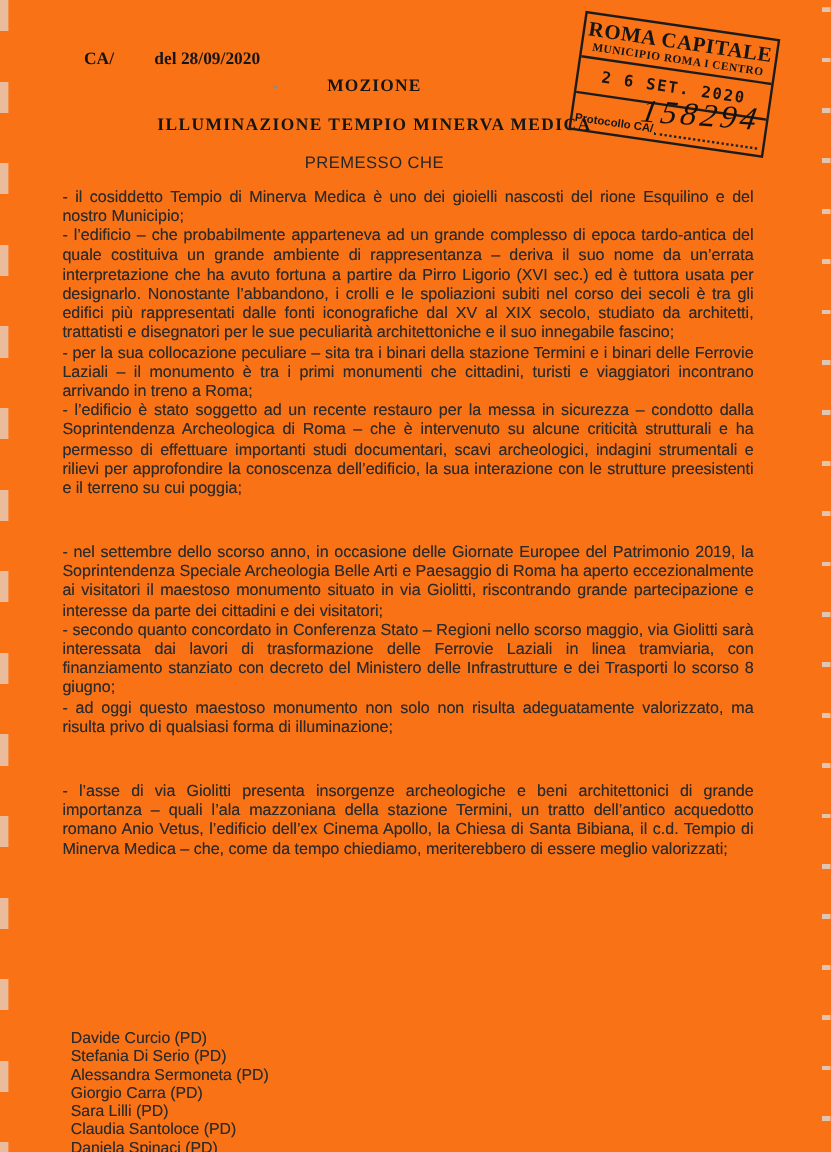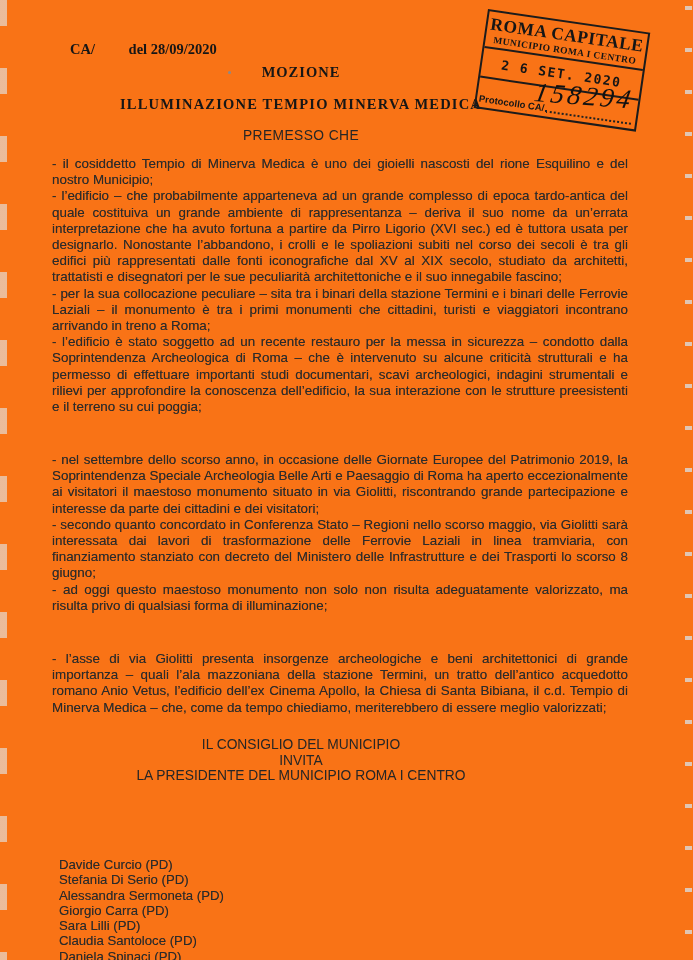--- a/index.html
+++ b/index.html
@@ -20,21 +20,21 @@
     background:repeating-linear-gradient(180deg,#dadada 0 4px,transparent 4px 42px);
     opacity:.8;pointer-events:none;
   }
   .speck{position:absolute;width:3px;height:3px;border-radius:50%;background:#8a8a8a;}
 
   .ref-line{
     position:absolute;top:41px;left:70px;
     font-family:"Liberation Serif",serif;font-weight:bold;font-size:14.5px;color:#161616;
   }
   .ref-line .ref{margin-right:30px;}
-  .center-line{position:absolute;left:5px;width:592px;text-align:center;}
+  .center-line{position:absolute;left:16px;width:592px;text-align:center;}
   .doc-type{top:64px;font-family:"Liberation Serif",serif;font-weight:bold;font-size:14.5px;letter-spacing:1px;color:#161616;}
   .doc-title{top:96px;font-family:"Liberation Serif",serif;font-weight:bold;font-size:14.5px;letter-spacing:1.2px;color:#161616;}
   .sec-heading{font-size:13.8px;letter-spacing:.4px;color:#262626;}
   .h-premesso{top:128px;}
   .h-considerato{top:421px;}
   .h-considerato2{top:618px;}
 
   .block{
     position:absolute;left:52px;width:576px;
     text-align:justify;font-size:13.4px;line-height:16.2px;color:#2b2b2b;
@@ -109,25 +109,20 @@
     <p>- nel settembre dello scorso anno, in occasione delle Giornate Europee del Patrimonio 2019, la Soprintendenza Speciale Archeologia Belle Arti e Paesaggio di Roma ha aperto eccezionalmente ai visitatori il maestoso monumento situato in via Giolitti, riscontrando grande partecipazione e interesse da parte dei cittadini e dei visitatori;</p>
     <p>- secondo quanto concordato in Conferenza Stato – Regioni nello scorso maggio, via Giolitti sarà interessata dai lavori di trasformazione delle Ferrovie Laziali in linea tramviaria, con finanziamento stanziato con decreto del Ministero delle Infrastrutture e dei Trasporti lo scorso 8 giugno;</p>
     <p>- ad oggi questo maestoso monumento non solo non risulta adeguatamente valorizzato, ma risulta privo di qualsiasi forma di illuminazione;</p>
   </div>
 
 
   <div class="block b3">
     <p>- l’asse di via Giolitti presenta insorgenze archeologiche e beni architettonici di grande importanza – quali l’ala mazzoniana della stazione Termini, un tratto dell’antico acquedotto romano Anio Vetus, l’edificio dell’ex Cinema Apollo, la Chiesa di Santa Bibiana, il c.d. Tempio di Minerva Medica – che, come da tempo chiediamo, meriterebbero di essere meglio valorizzati;</p>
   </div>
 
-  <div class="center-line consiglio">
-    <div>IL CONSIGLIO DEL MUNICIPIO</div>
-    <div>INVITA</div>
-    <div>LA PRESIDENTE DEL MUNICIPIO ROMA I CENTRO</div>
-  </div>
 
 
   <div class="signatures">
     <div>Davide Curcio (PD)</div>
     <div>Stefania Di Serio (PD)</div>
     <div>Alessandra Sermoneta (PD)</div>
     <div>Giorgio Carra (PD)</div>
     <div>Sara Lilli (PD)</div>
     <div>Claudia Santoloce (PD)</div>
     <div>Daniela Spinaci (PD)</div>

